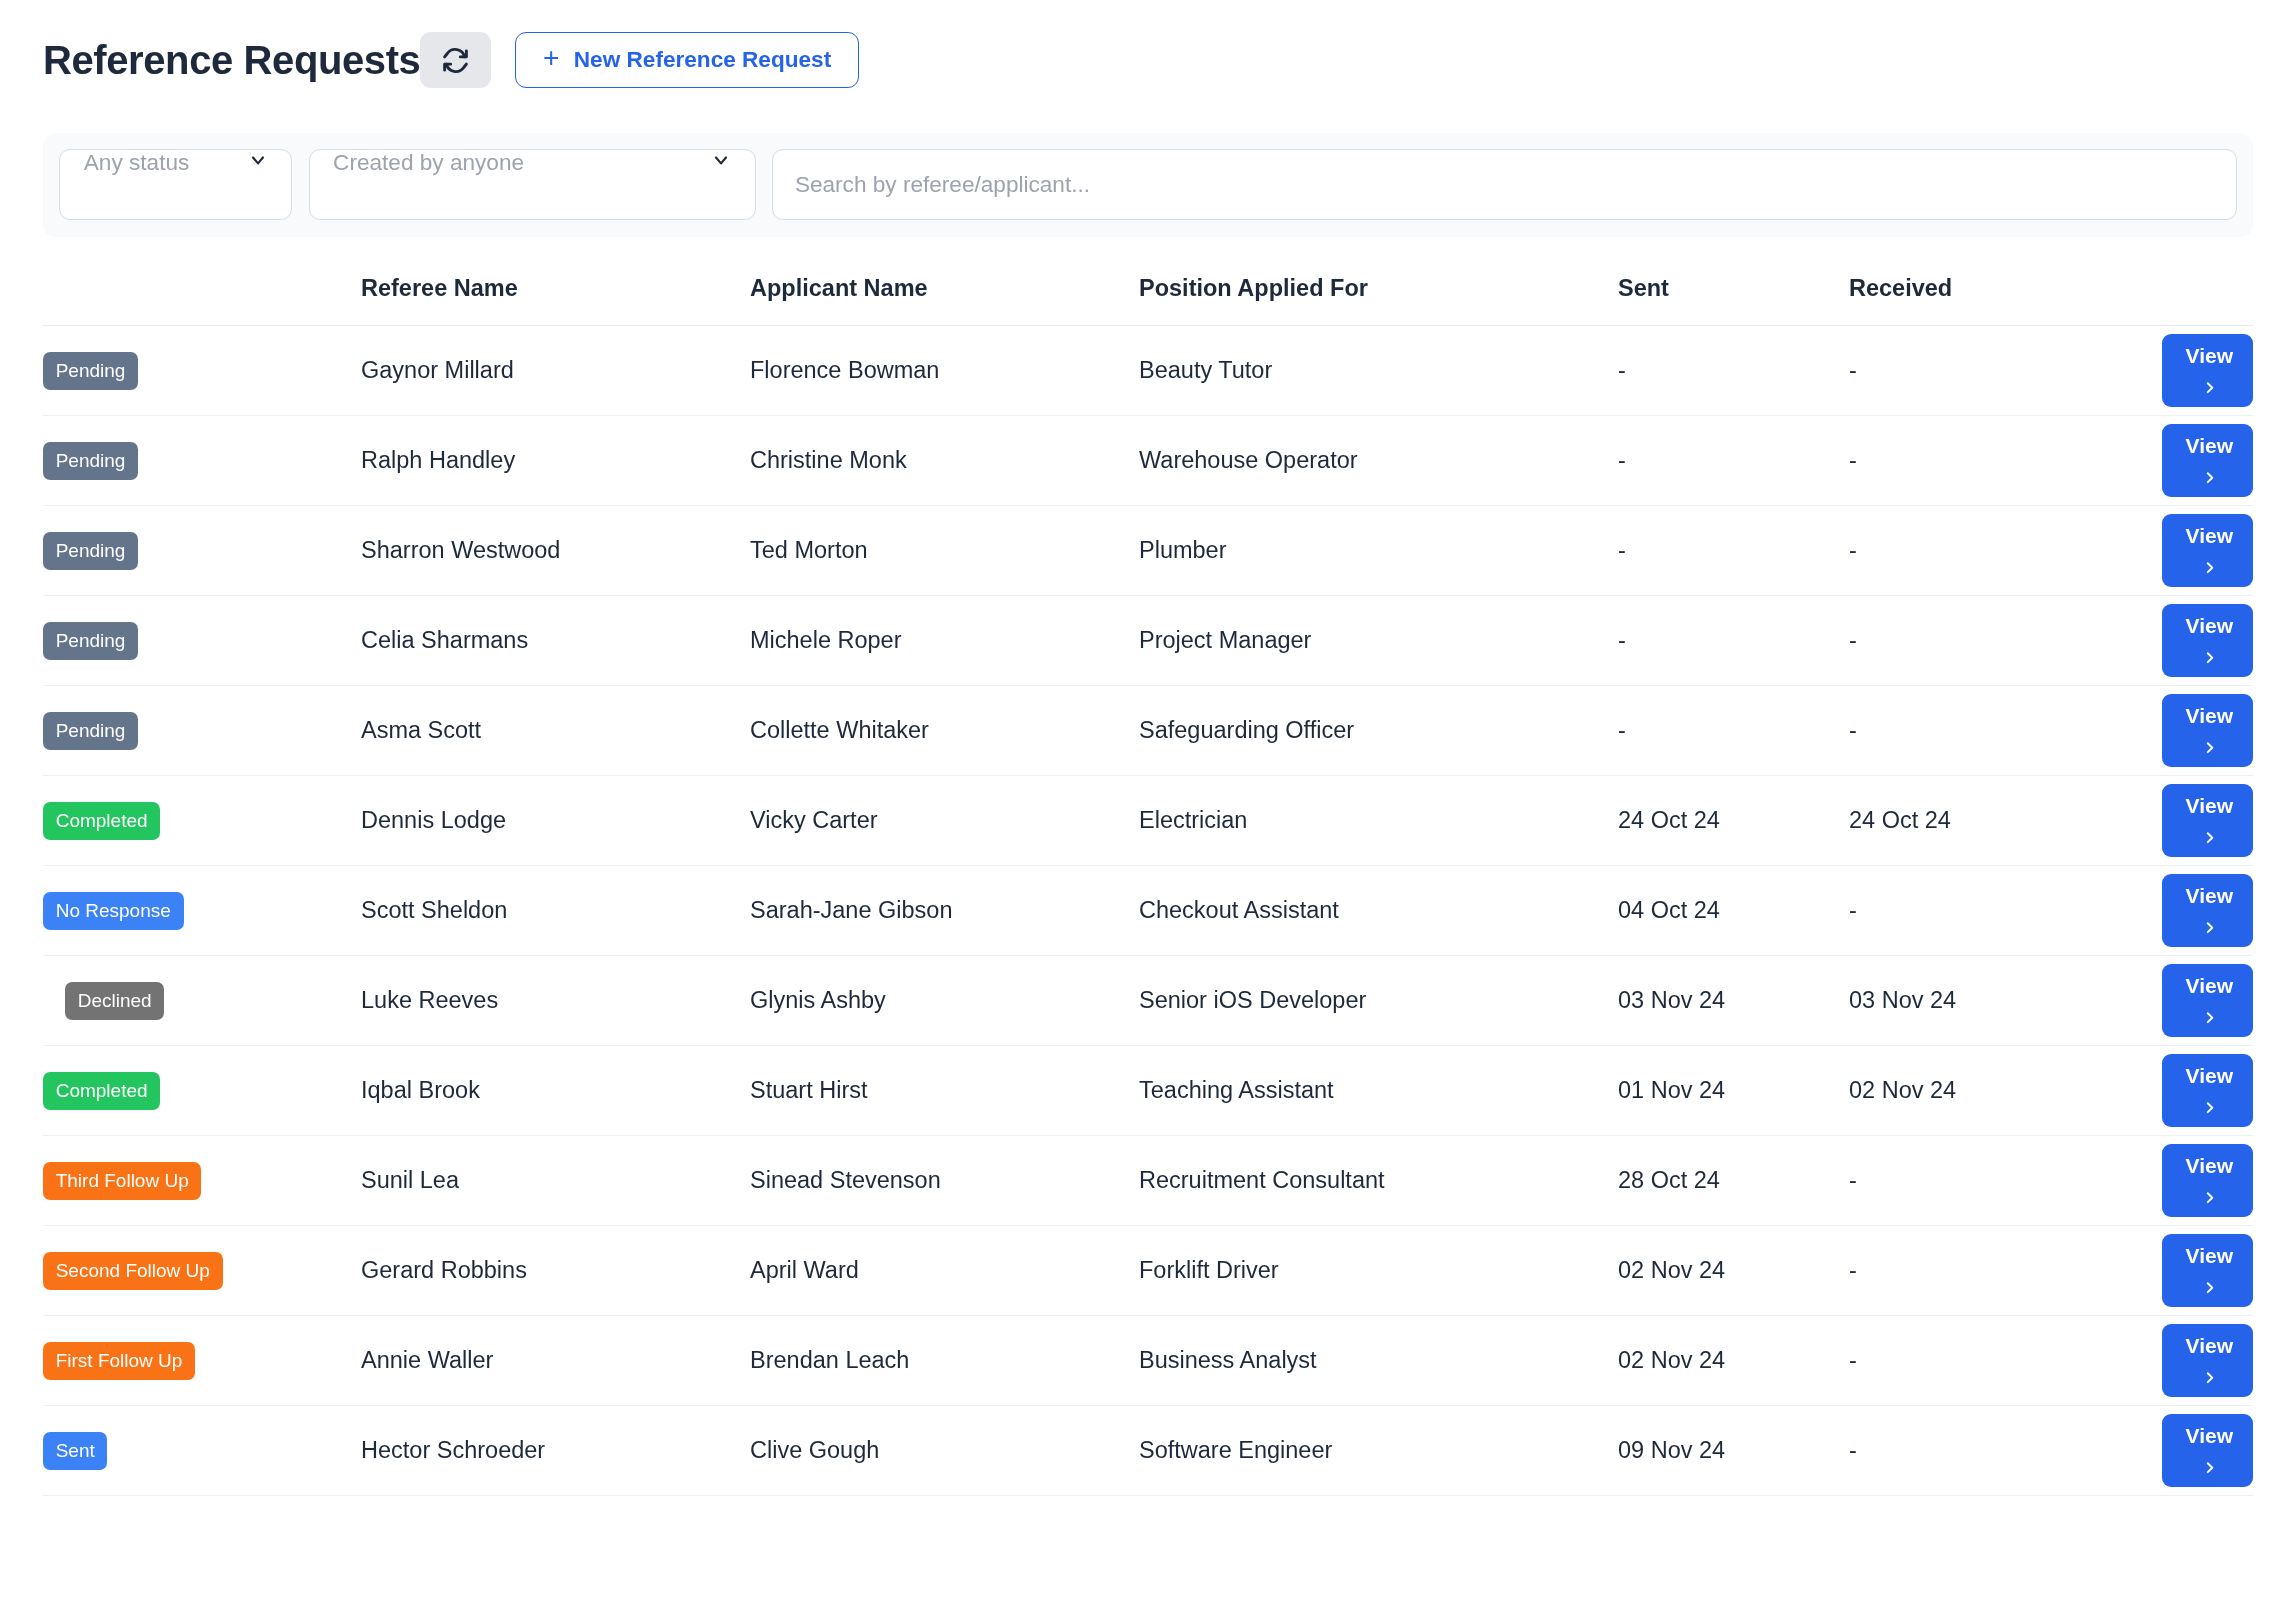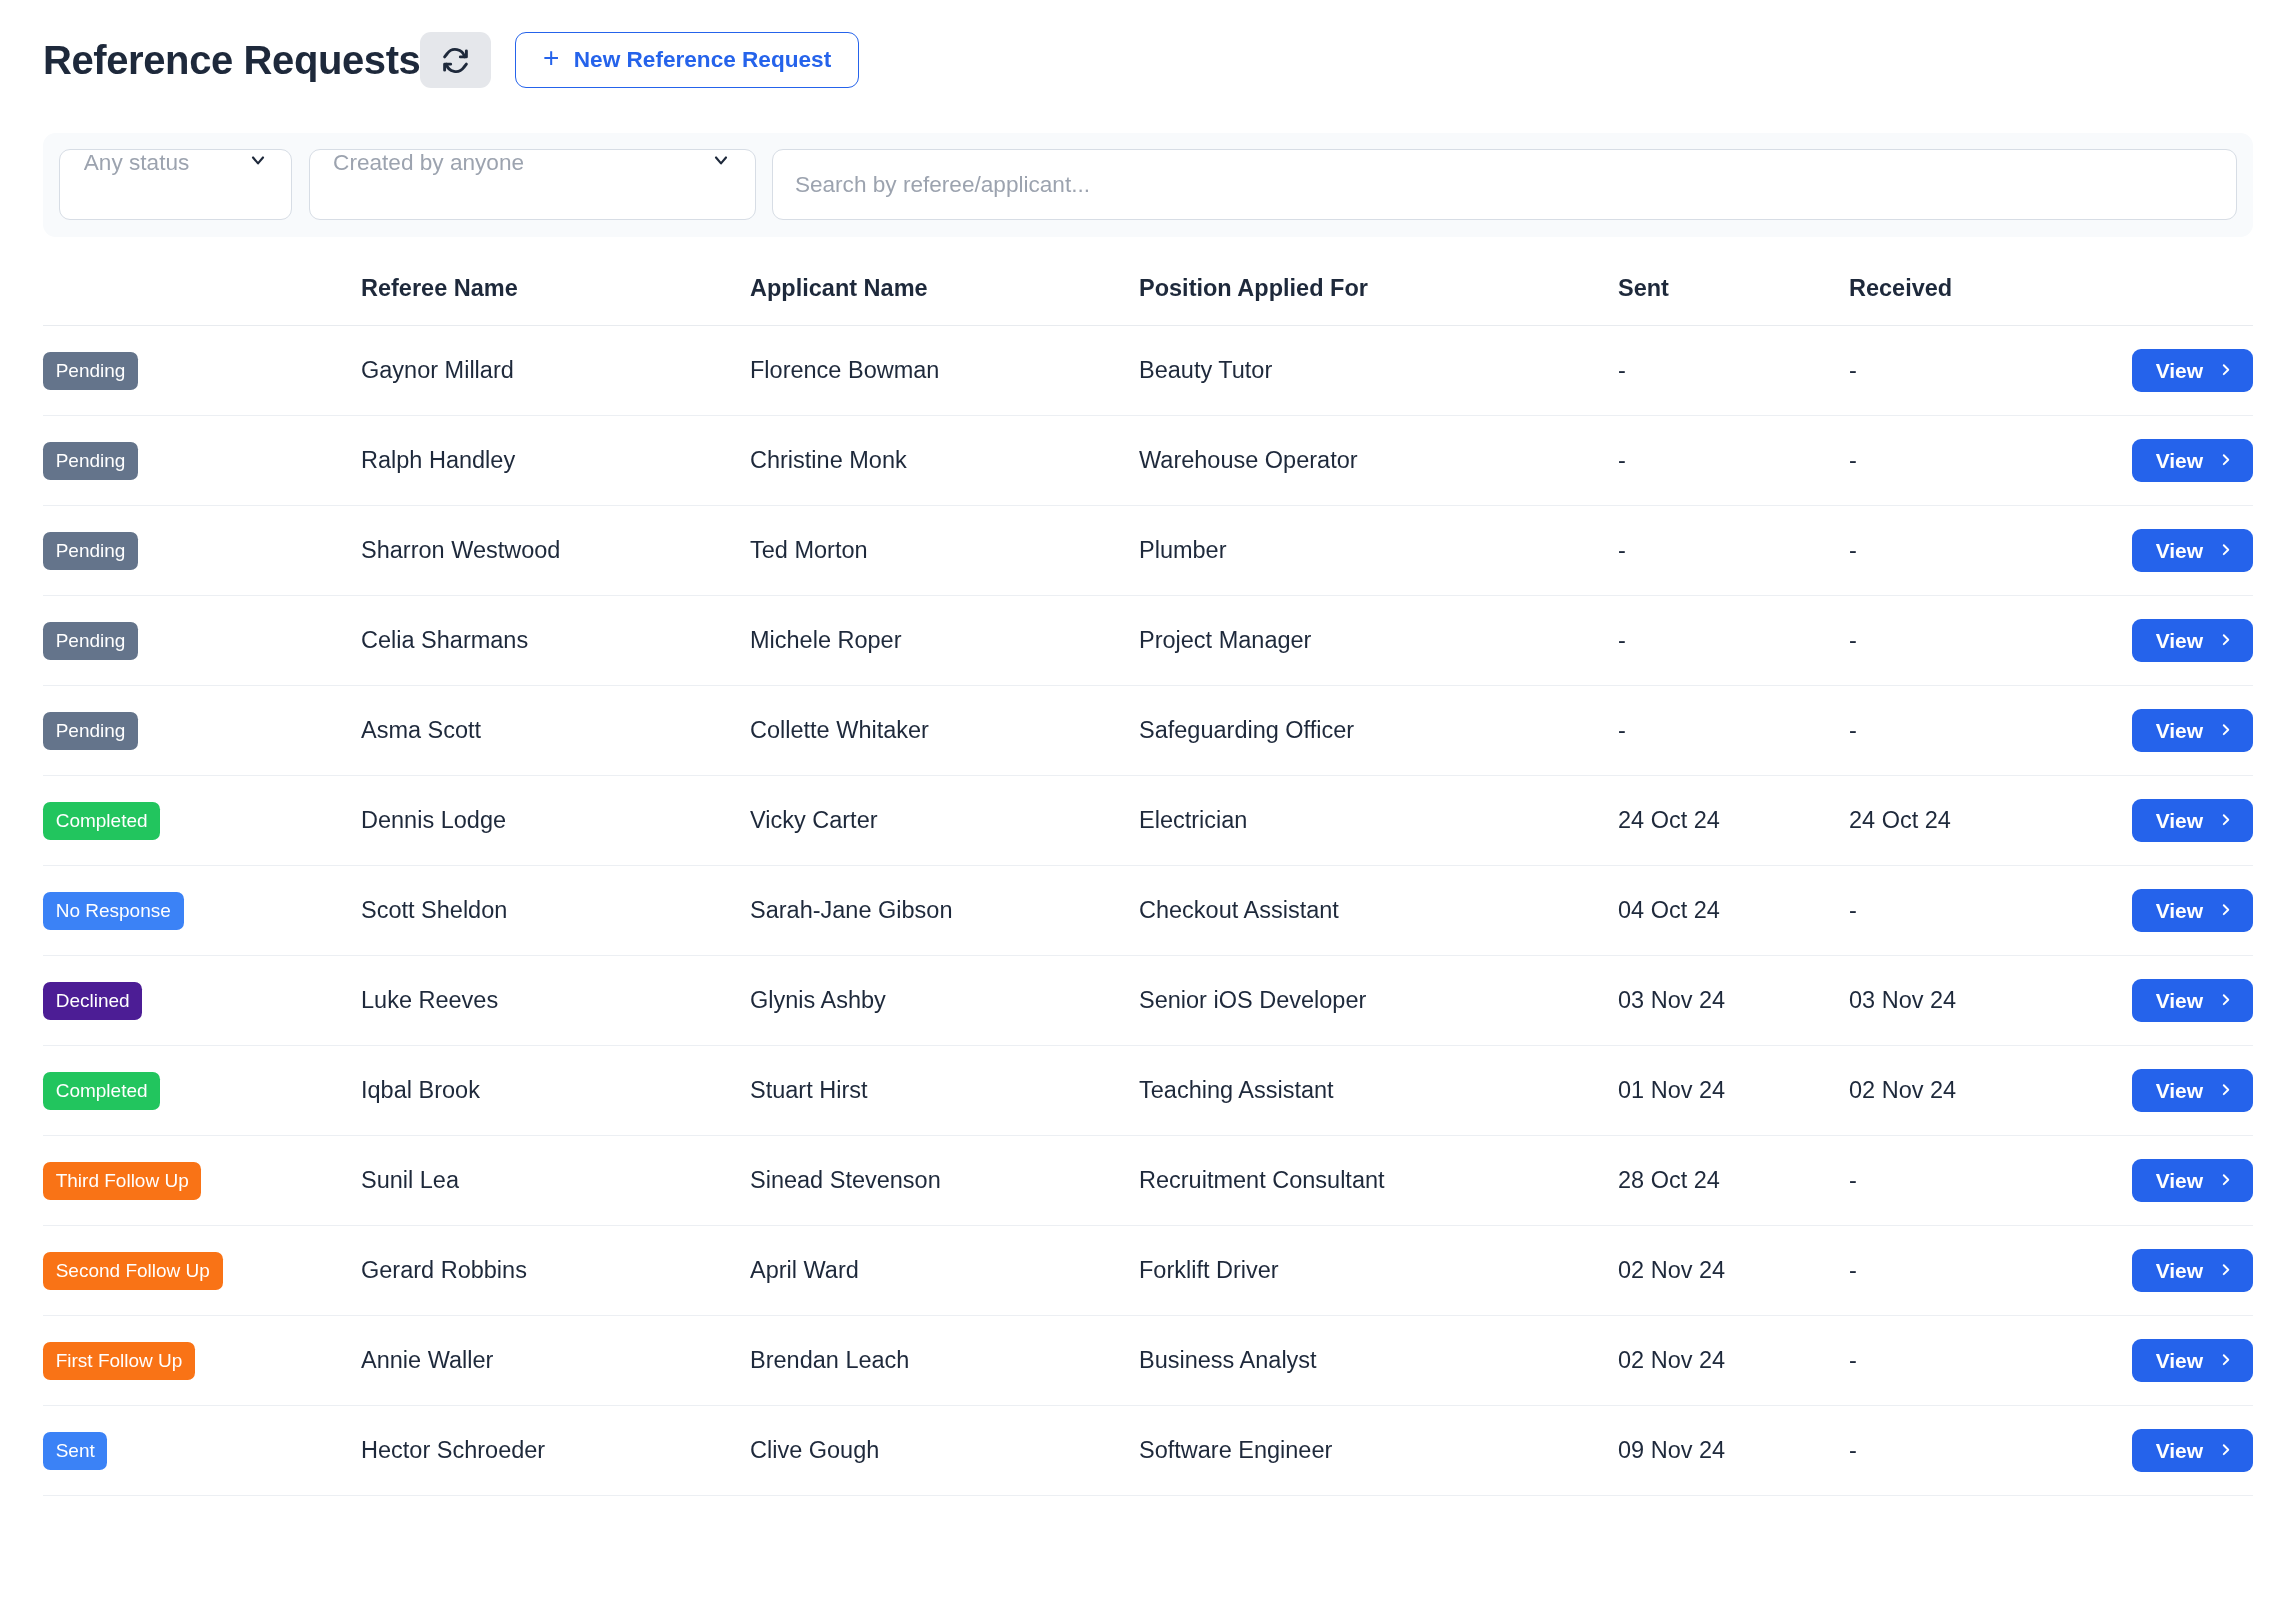--- a/index.html
+++ b/index.html
@@ -182,21 +182,21 @@
     color: #ffffff;
     font-size: 19px;
     font-weight: 400;
     line-height: 1;
     padding: 9px 12.7px 10px 12.7px;
     white-space: nowrap;
   }
   .badge-pending   { background: #64748b; }
   .badge-completed { background: #22c55e; }
   .badge-noresp    { background: #3b82f6; }
-  .badge-declined  { background: #4c1d95; }
+  .badge-declined  { background: #737373; margin-left: 22px; }
   .badge-followup  { background: #f97316; }
   .badge-sent      { background: #3b82f6; }
 
   .cell-dash { color: #1e293b; }
 
   .action-cell { text-align: right; padding-right: 11px; }
 
   .view-button {
     display: inline-flex;
     align-items: center;
@@ -204,20 +204,21 @@
     background: #2563eb;
     color: #ffffff;
     border: none;
     border-radius: 9px;
     font-size: 21px;
     font-weight: 700;
     font-family: "Liberation Sans", sans-serif;
     padding: 11px 20px 11.8px 23.5px;
     cursor: pointer;
     line-height: 1;
+    flex-direction: column;
   }
   .view-button svg { width: 15.4px; height: 15.4px; display: block; }
 </style>
 </head>
 <body>
 
 <div class="page">
 
   <div class="page-header">
     <h1 class="page-title">Reference Requests</h1>

